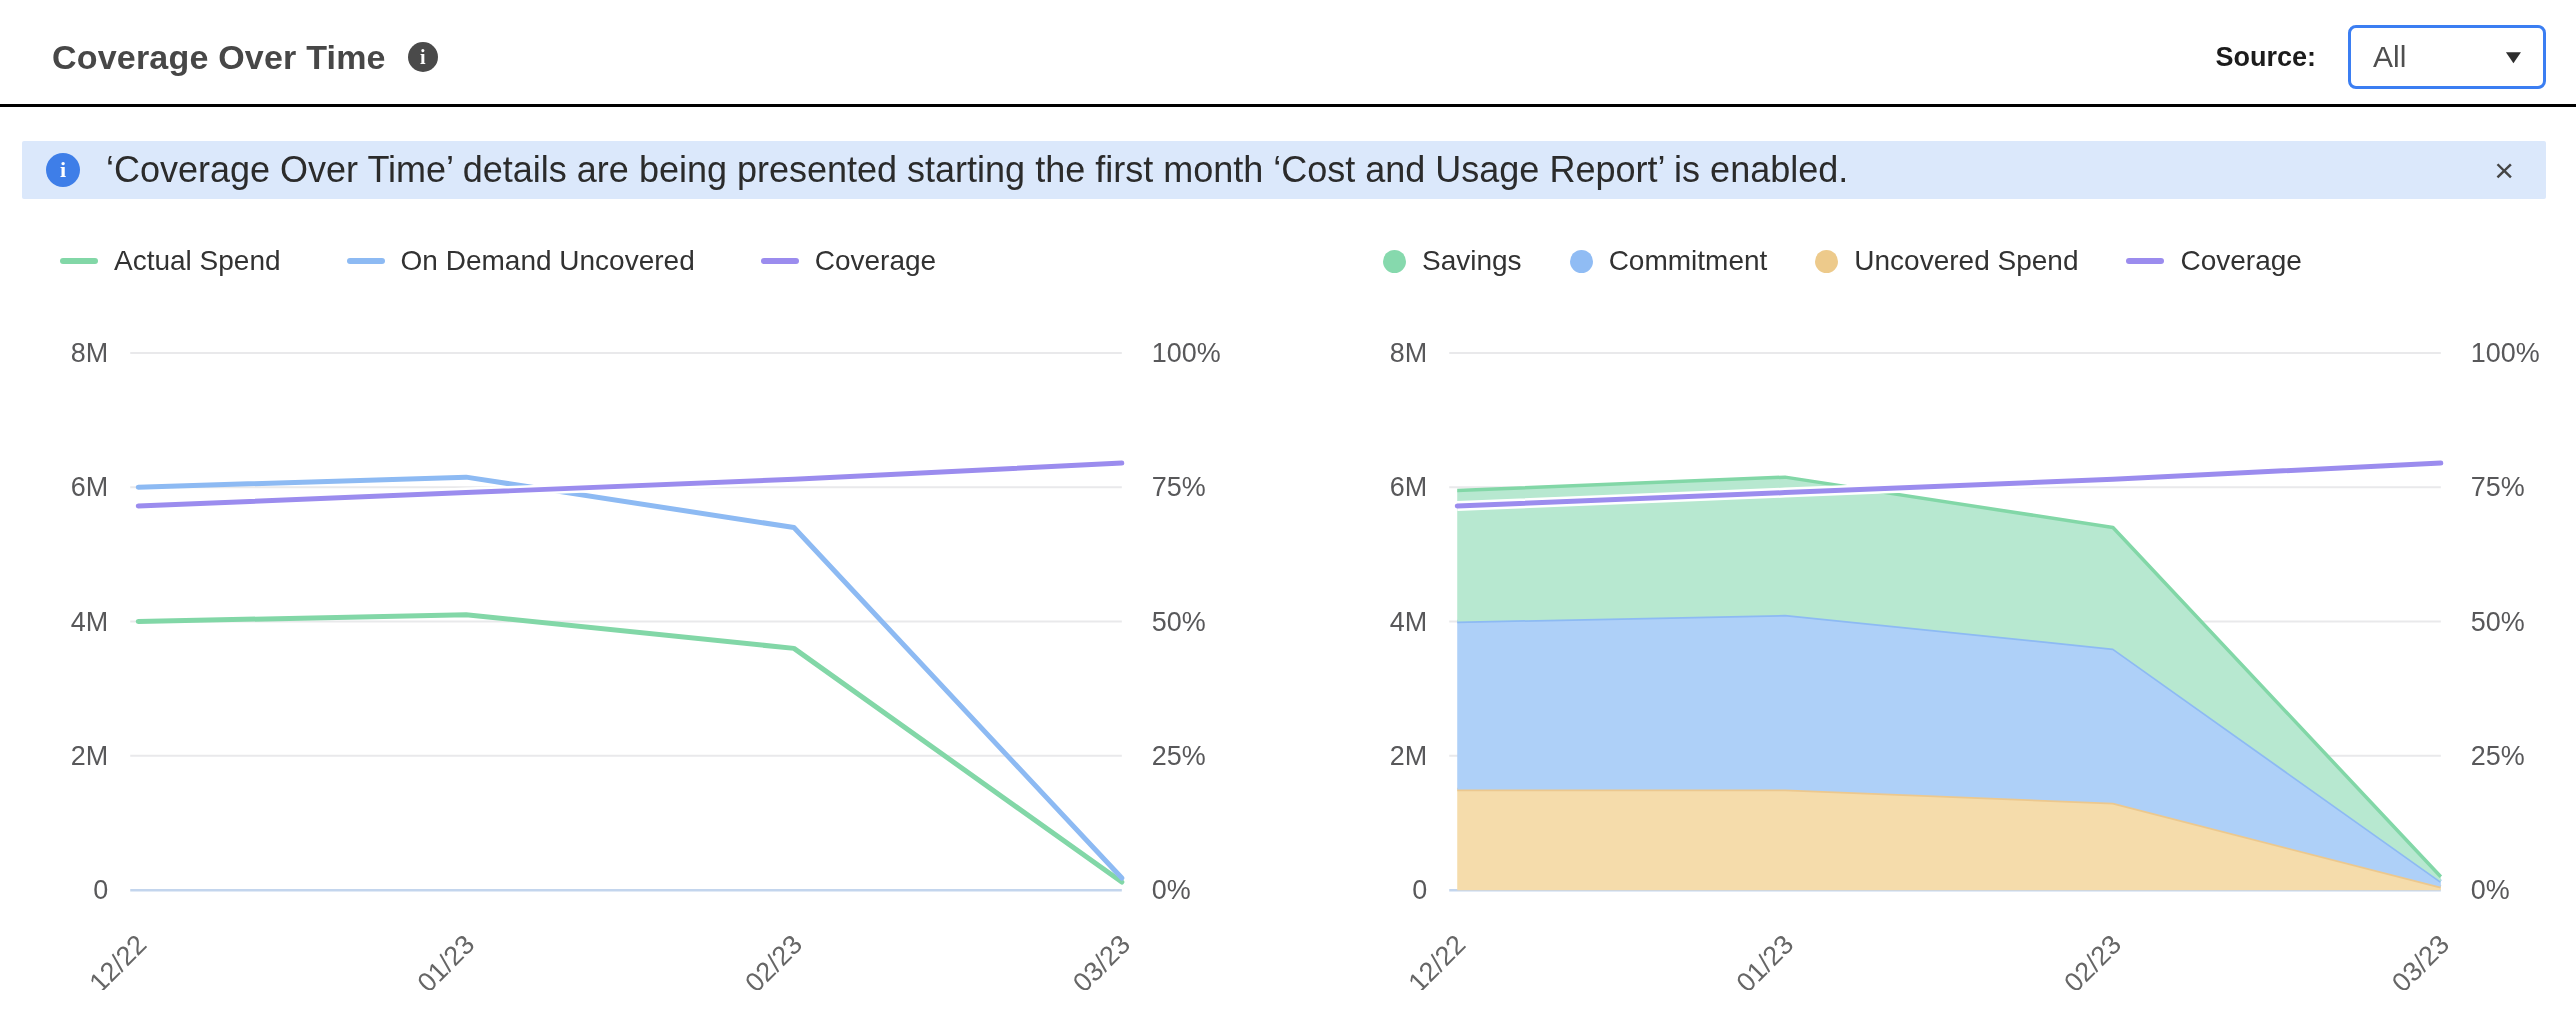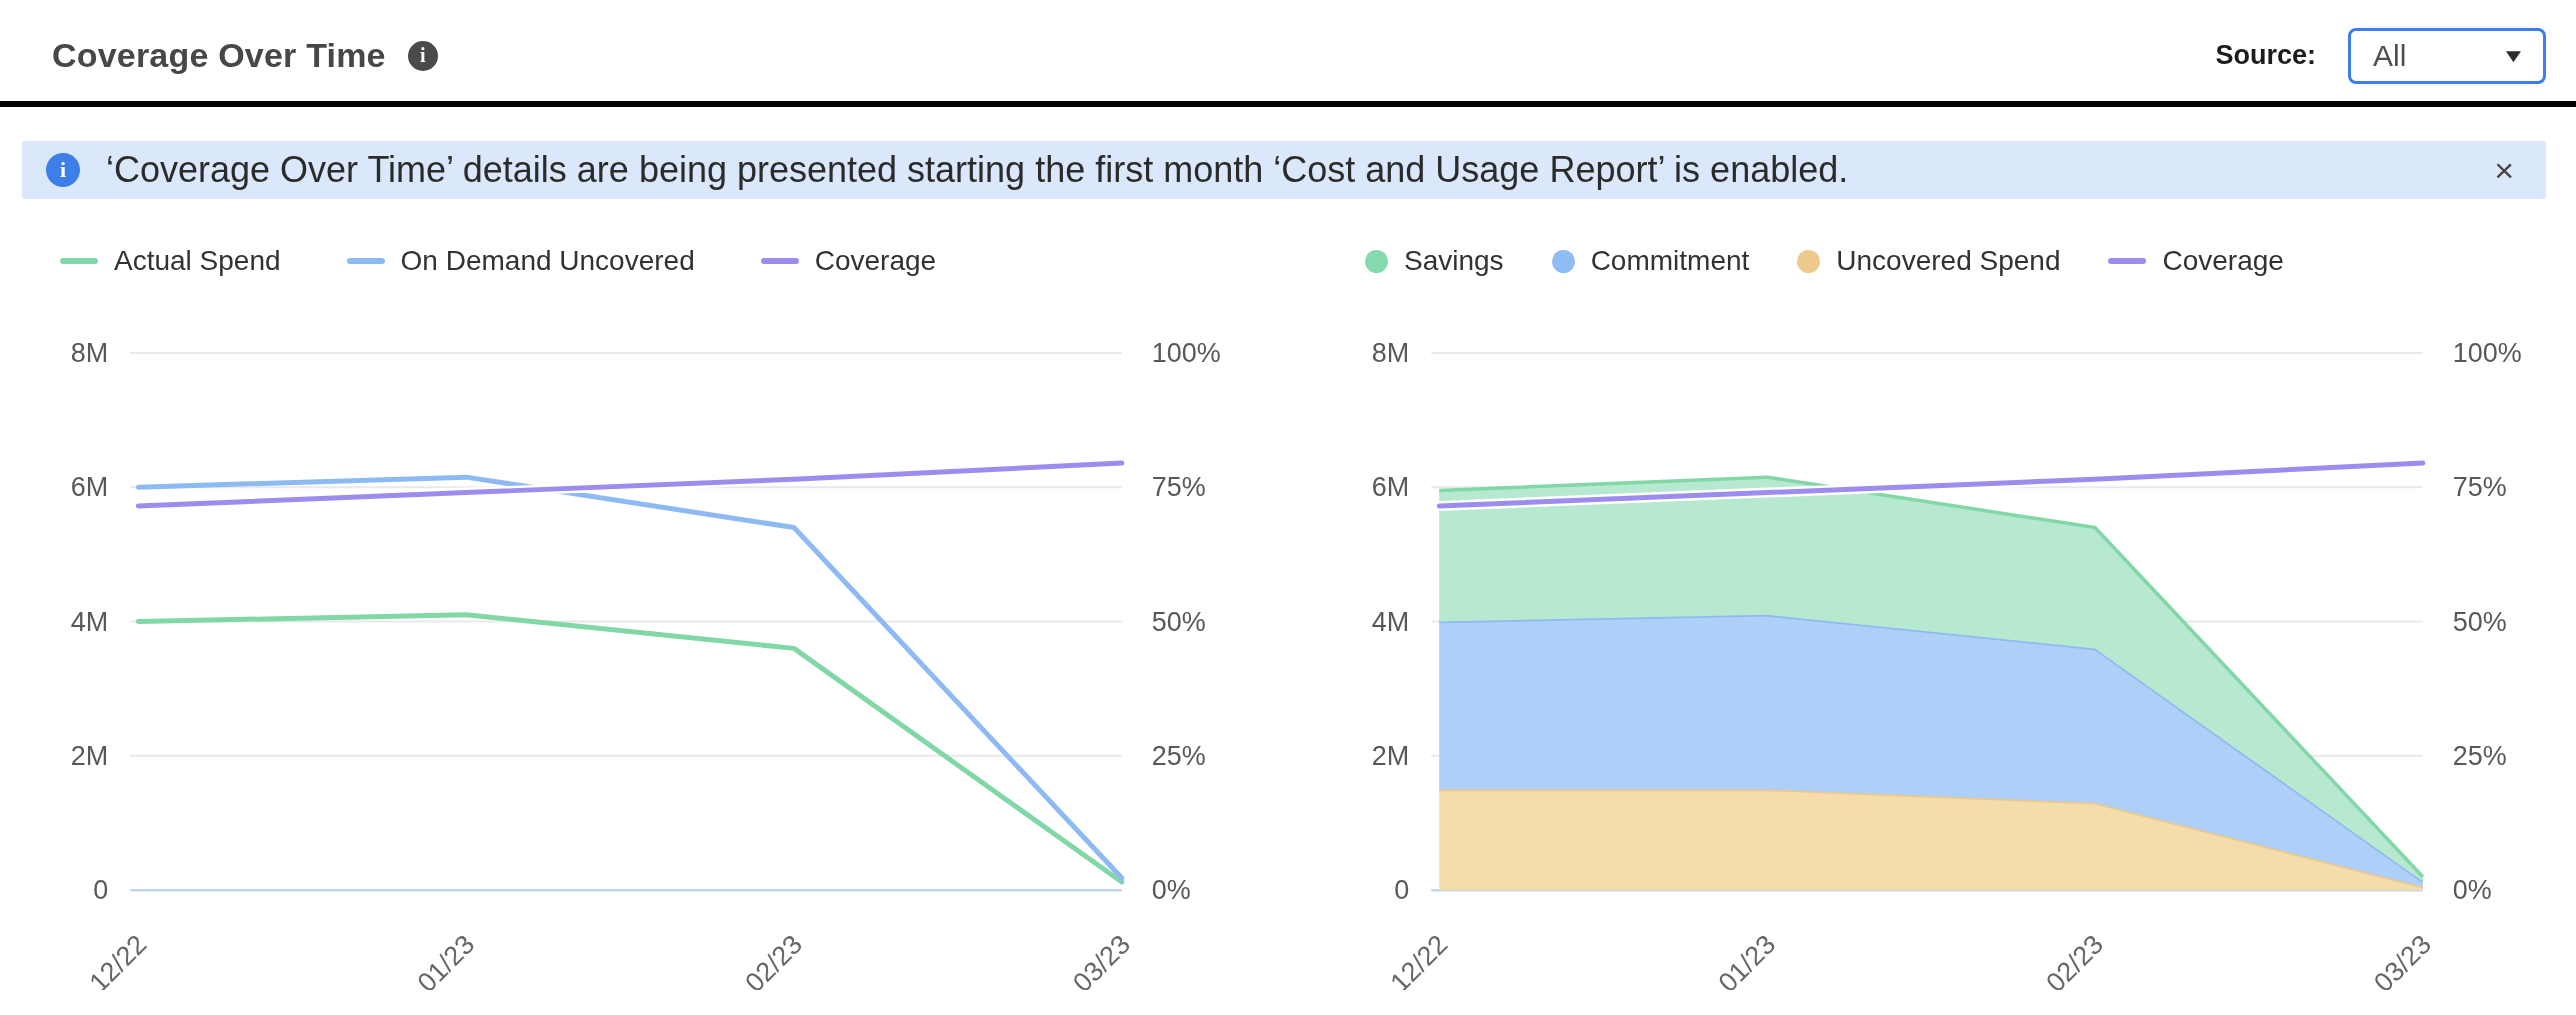--- a/index.html
+++ b/index.html
@@ -8,34 +8,34 @@
     width:2576px; height:1015px;
     font-family:"Liberation Sans", sans-serif;
     color:#333; overflow:hidden; position:relative;
   }
   .page { width:2576px; height:1015px; background:#fff; }
 
   
   .header {
     height:107px; display:flex; align-items:center;
     justify-content:space-between; padding:10px 30px 0 52px;
-    border-bottom:6px solid #000000;
+    border-bottom:3px solid #000000;
   }
   .header-left { display:flex; align-items:center; gap:22px; }
   .page-title { font-size:34px; font-weight:bold; color:#474747; letter-spacing:0.2px; }
   .info-badge {
     width:30px; height:30px; border-radius:50%; background:#4a4a4a;
     color:#fff; display:flex; align-items:center; justify-content:center;
     font-size:20px; font-weight:bold; font-family:"Liberation Serif", serif;
     cursor:pointer;
   }
   .header-right { display:flex; align-items:center; gap:32px; }
   .source-label { font-size:27px; font-weight:bold; color:#1c1c1c; }
   .source-select {
-    width:198px; height:56px; border:3px solid #3b7ef2; border-radius:8px;
+    width:198px; height:64px; border:3px solid #3b7ef2; border-radius:8px;
     display:flex; align-items:center; padding:0 20px 0 22px; cursor:pointer;
     background:#fff; justify-content:space-between;
   }
   .source-value { font-size:30px; color:#4f4f4f; }
   .caret { font-size:19px; color:#2e2e2e; transform:scaleX(1.35); }
 
   
   .banner {
     margin:34px 30px 0 22px; height:58px; background:#dbe8fb; border-radius:2px;
     display:flex; align-items:center; padding:0 26px 0 24px;
@@ -45,21 +45,21 @@
     color:#fff; display:flex; align-items:center; justify-content:center;
     font-size:22px; font-weight:bold; font-family:"Liberation Serif", serif;
   }
   .banner-text { font-size:36px; color:#2b2b2b; margin-left:26px; }
   .banner-close {
     margin-left:auto; font-size:34px; color:#454545; cursor:pointer;
     line-height:1; padding:4px 6px;
   }
 
   
-  .charts { display:flex; padding:40px 18px 0 28px; gap:62px; }
+  .charts { display:flex; padding:40px 18px 0 28px; gap:80px; }
   .chart-block { width:1239px; }
   .legend { display:flex; align-items:center; height:44px; margin-bottom:8px; }
   .legend.left-style { gap:66px; padding-left:32px; }
   .legend.right-style { gap:48px; padding-left:36px; }
   .legend-item { display:flex; align-items:center; gap:16px; cursor:pointer; }
   .legend-label { font-size:28px; color:#323232; }
   .marker-line { width:38px; height:6px; border-radius:3px; display:inline-block; }
   .marker-circle { width:23px; height:23px; border-radius:50%; display:inline-block; }
   svg.chart { display:block; }
 </style>

